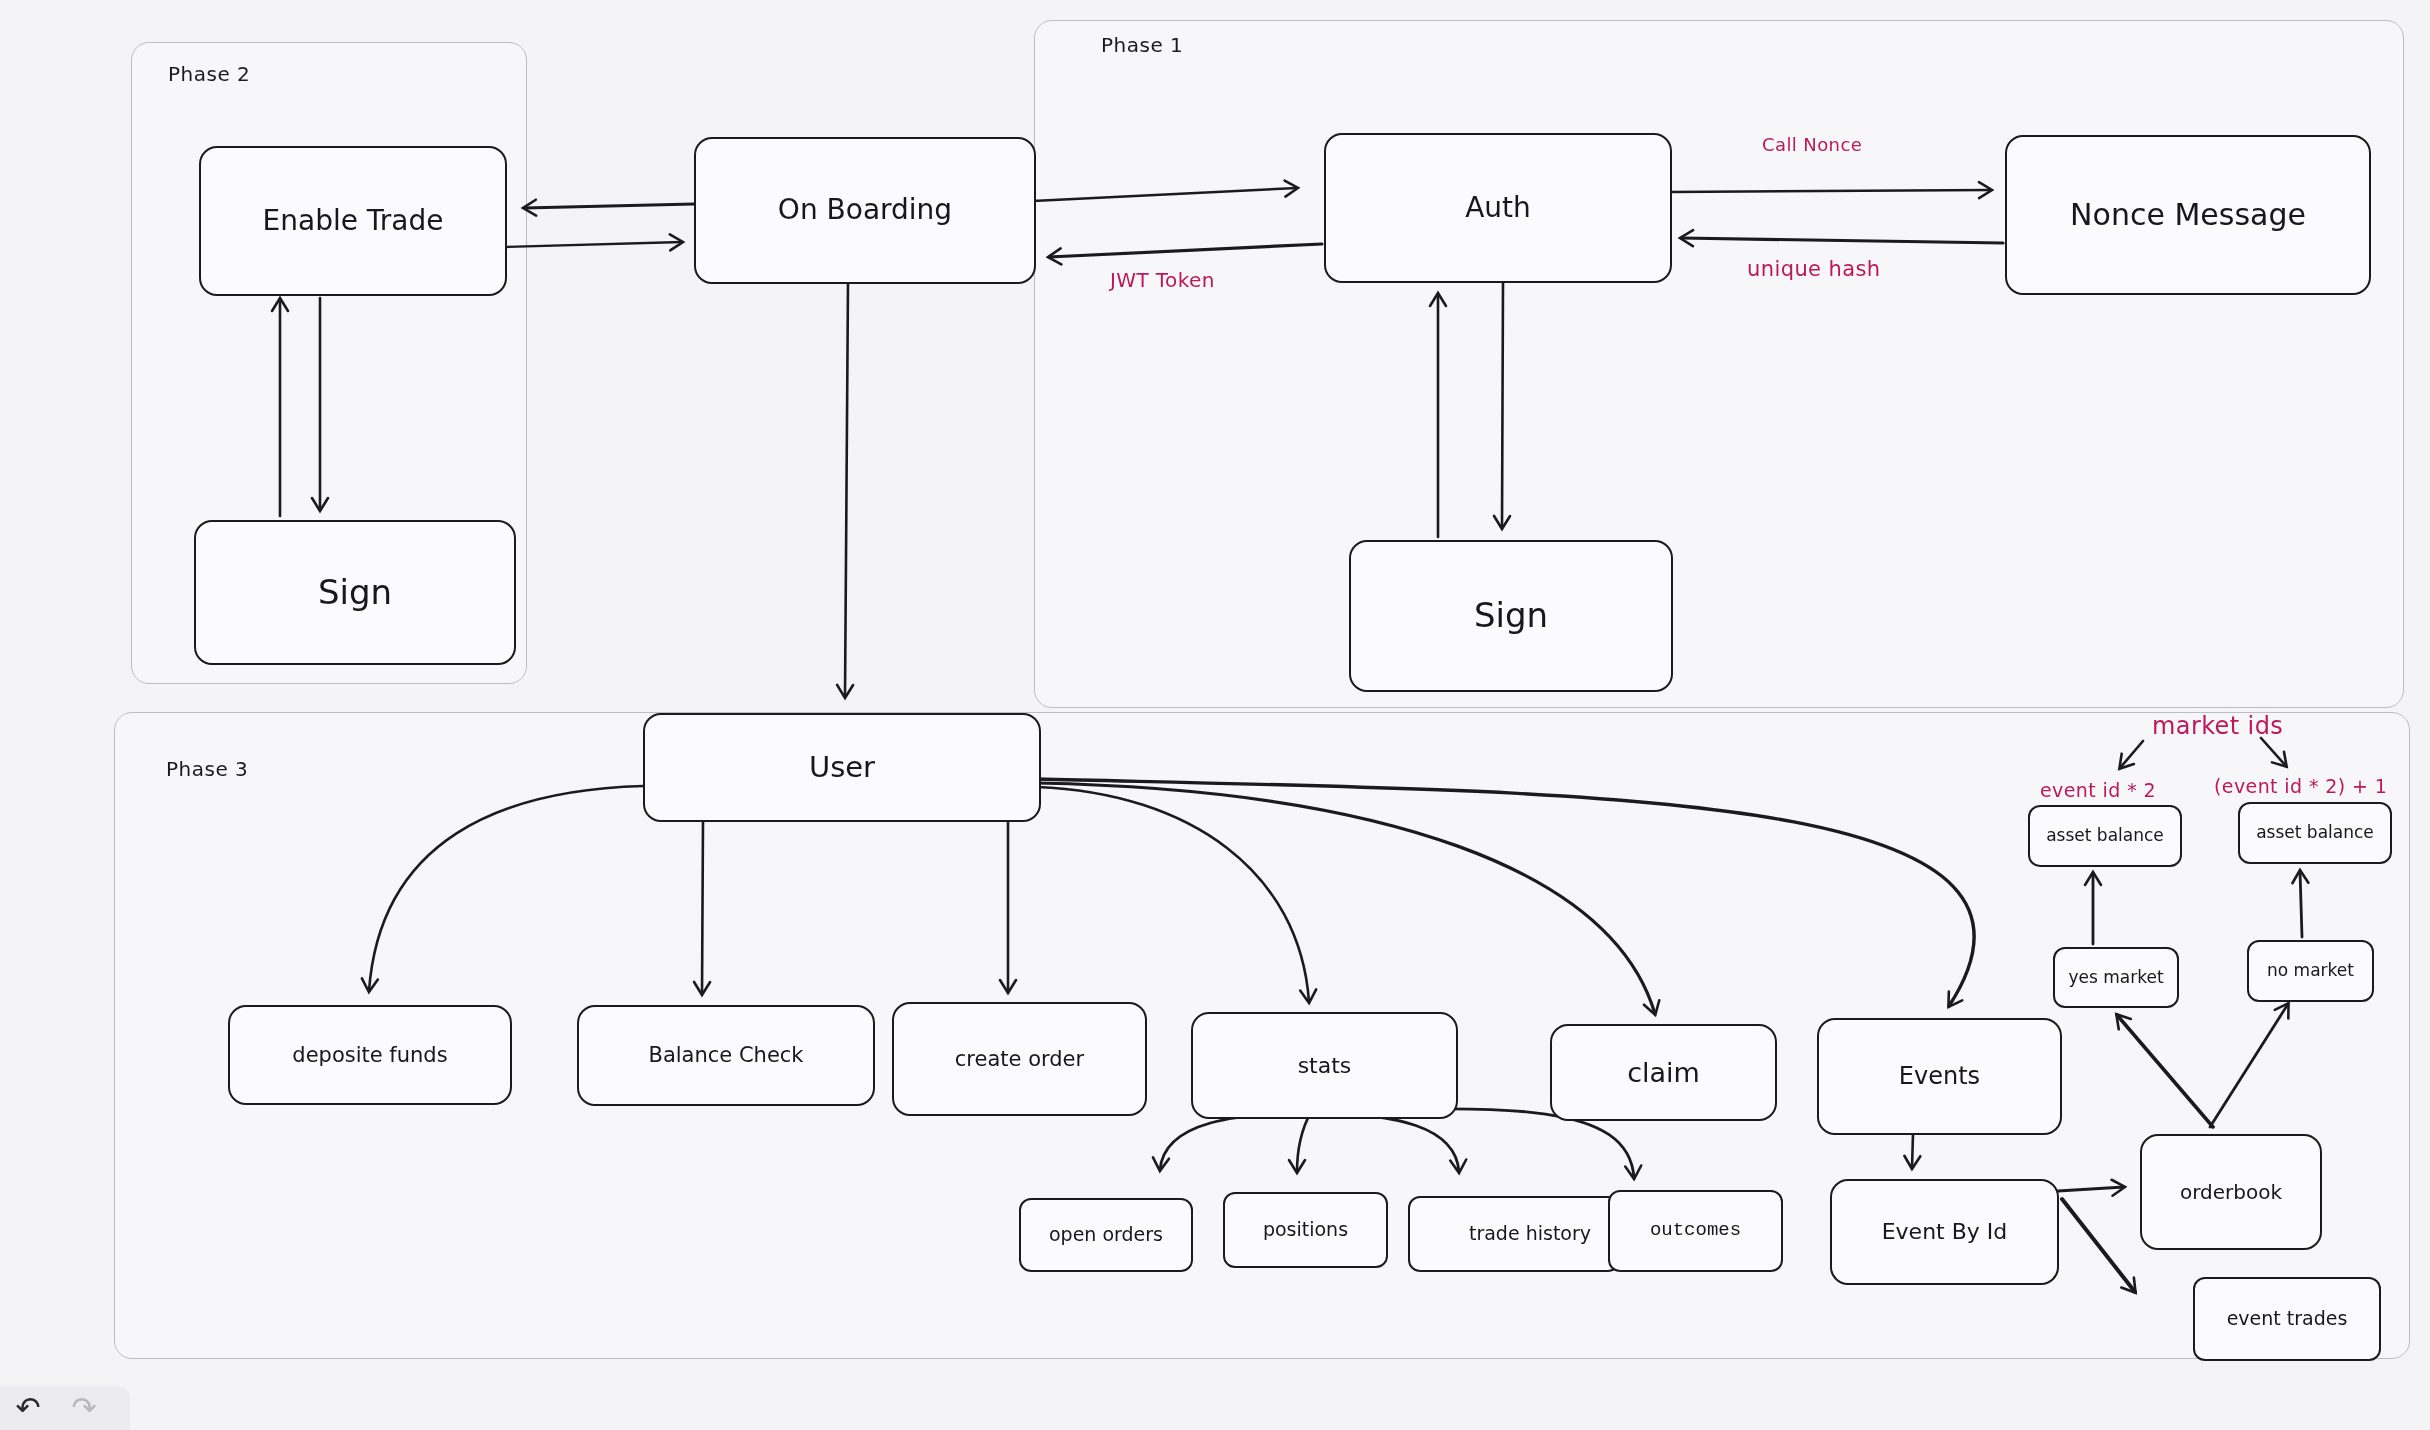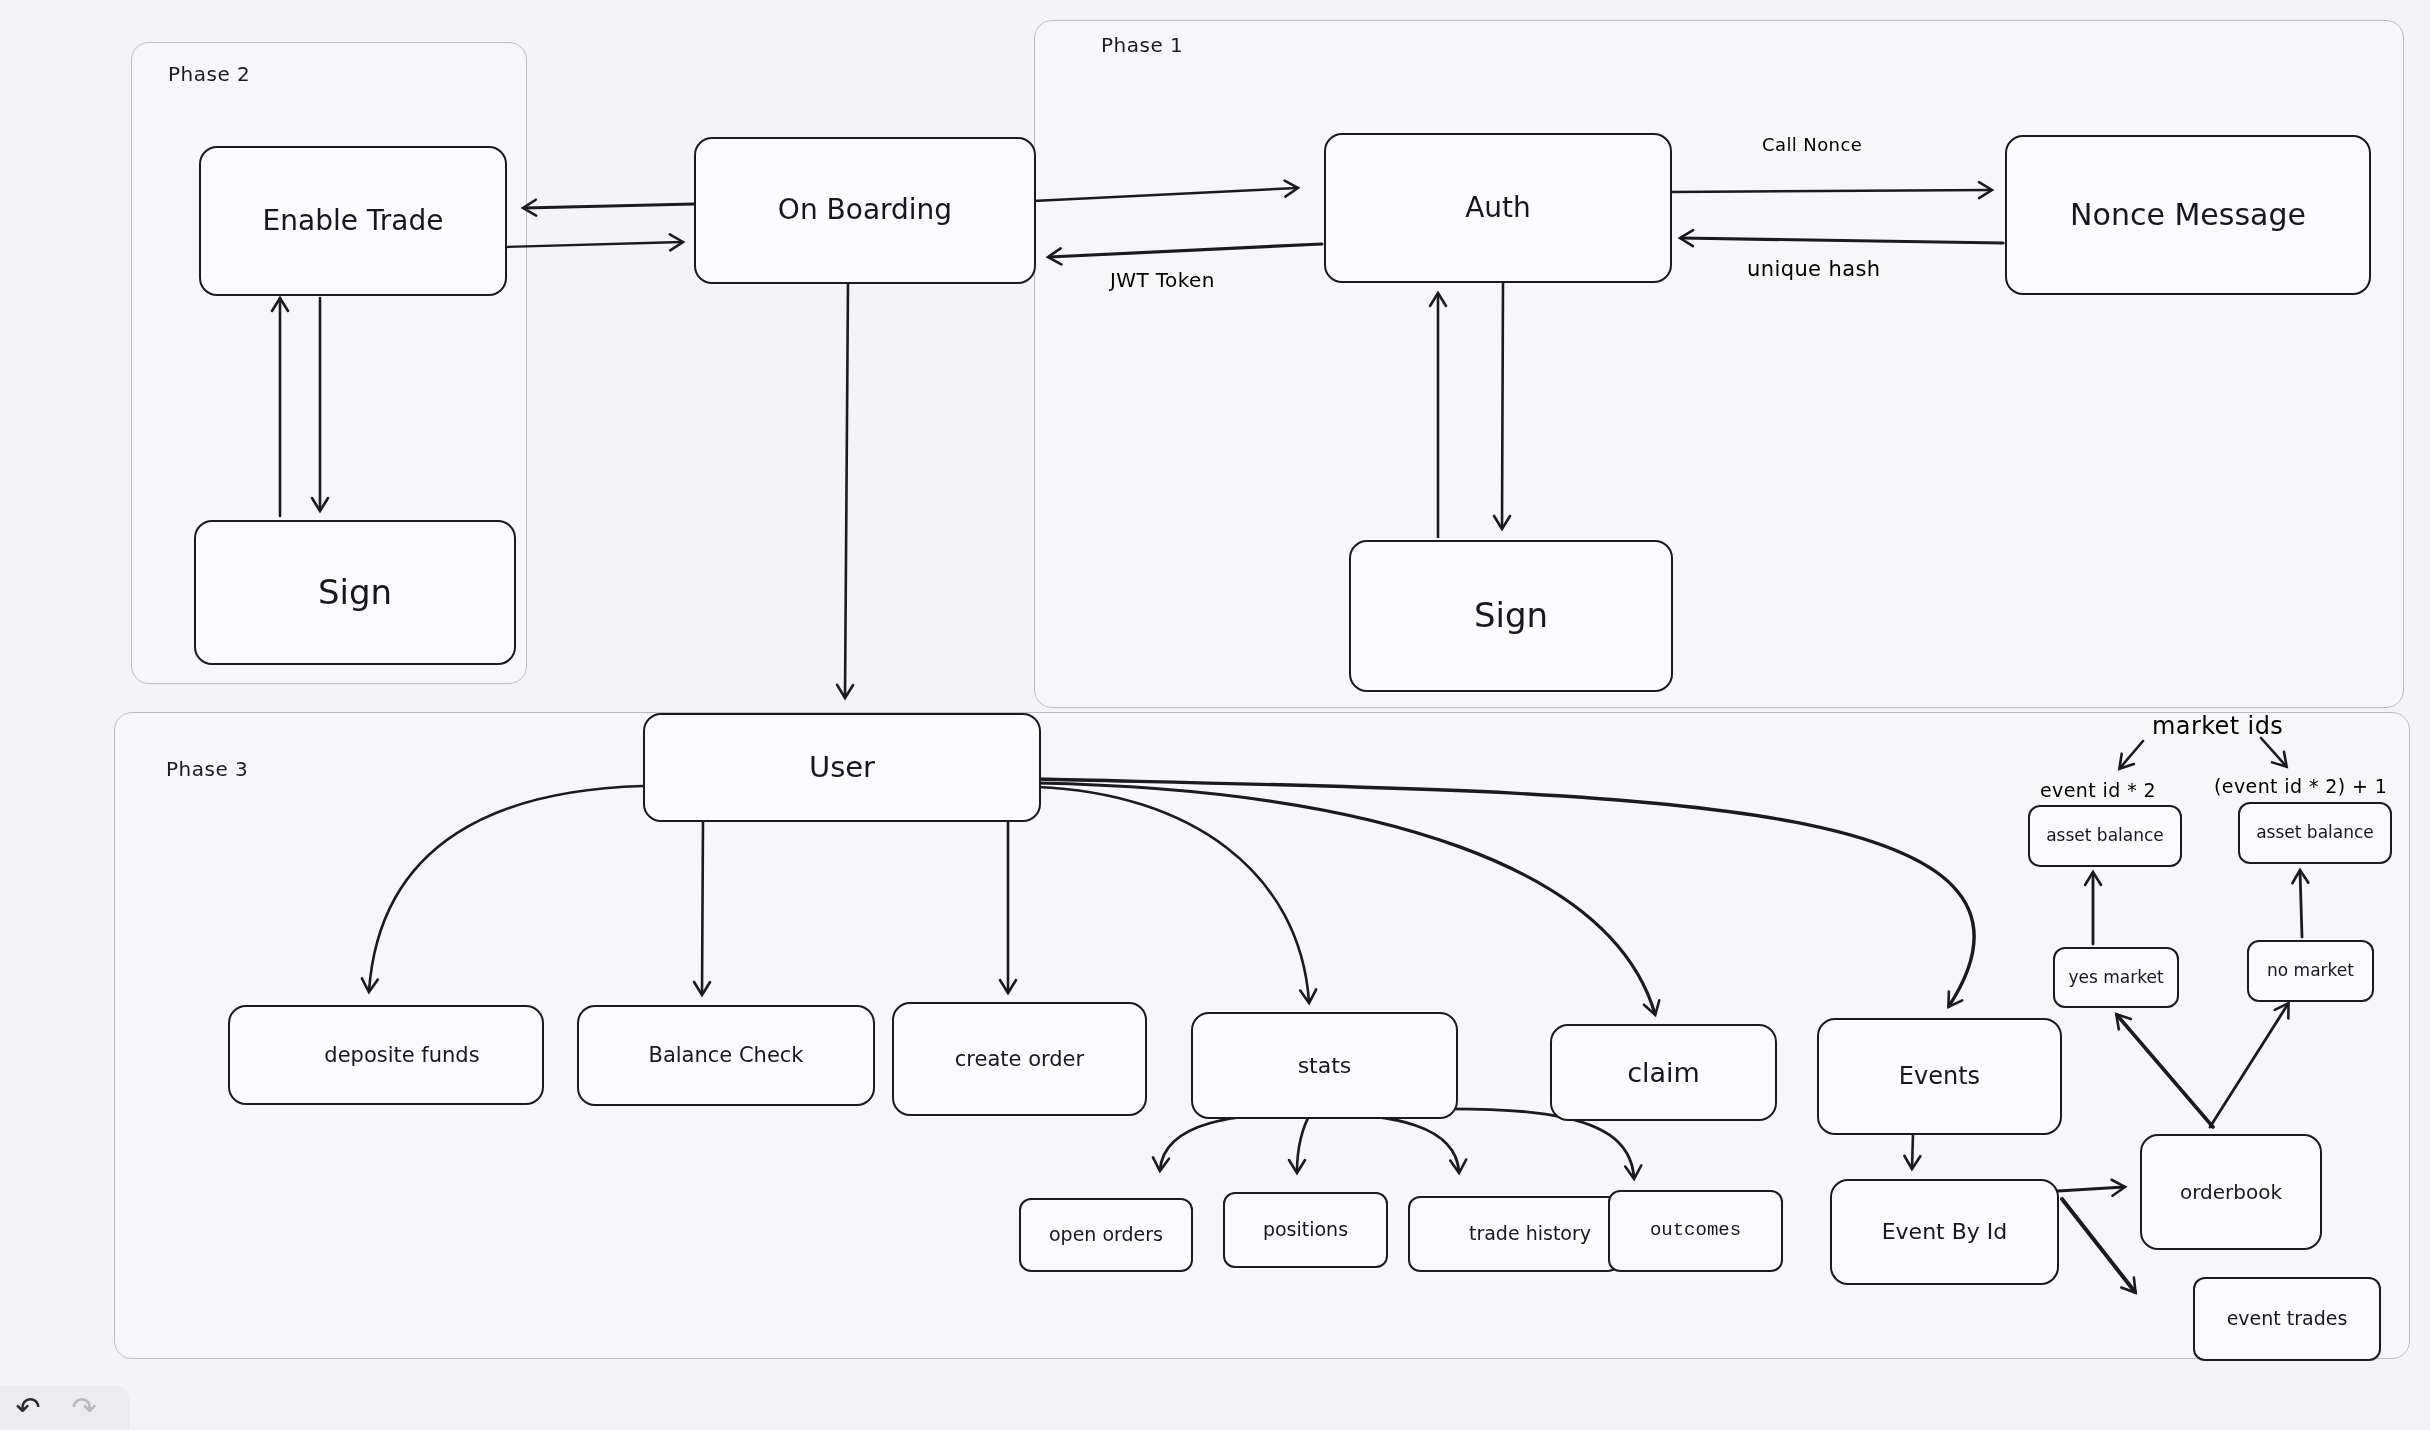--- a/index.html
+++ b/index.html
@@ -18,21 +18,21 @@
   }
   .arrows{position:absolute;left:0;top:0;z-index:2;}
   .node{
     position:absolute;border:2.4px solid #1b1b1f;border-radius:18px;
     background:#fbfbfd;display:flex;align-items:center;justify-content:center;
     z-index:3;text-align:center;line-height:1.15;
   }
   .node.sm{border-radius:12px;border-width:2.2px;}
   .node span{padding:0 6px;}
   .flabel{
-    position:absolute;z-index:4;color:#000000;white-space:nowrap;letter-spacing:.4px;
+    position:absolute;z-index:4;color:#be185d;white-space:nowrap;letter-spacing:.4px;
   }
   .toolbar{
     position:absolute;left:0;top:1386px;width:130px;height:44px;
     background:#ececf0;border-radius:0 14px 0 0;z-index:5;
     display:flex;align-items:center;
   }
   .tool-btn{
     width:56px;height:44px;display:flex;align-items:center;justify-content:center;
     font-size:30px;line-height:1;cursor:pointer;background:transparent;border:none;
     font-family:"DejaVu Sans", sans-serif;
@@ -174,21 +174,21 @@
 <div class="node" style="left:2005px;top:135px;width:362px;height:156px;font-size:30px;">
     <span>Nonce Message</span>
   </div>
 <div class="node" style="left:1349px;top:540px;width:320px;height:148px;font-size:34px;">
     <span>Sign</span>
   </div>
 <div class="node" style="left:643px;top:713px;width:394px;height:105px;font-size:29px;">
     <span>User</span>
   </div>
 
-<div class="node" style="left:228px;top:1005px;width:280px;height:96px;font-size:21px;padding-left:32px;">
+<div class="node" style="left:228px;top:1005px;width:280px;height:96px;font-size:21px;">
     <span>deposite funds</span>
   </div>
 <div class="node" style="left:577px;top:1005px;width:294px;height:97px;font-size:21px;">
     <span>Balance Check</span>
   </div>
 <div class="node" style="left:892px;top:1002px;width:251px;height:110px;font-size:21px;">
     <span>create order</span>
   </div>
 <div class="node" style="left:1191px;top:1012px;width:263px;height:103px;font-size:22px;">
     <span>stats</span>

